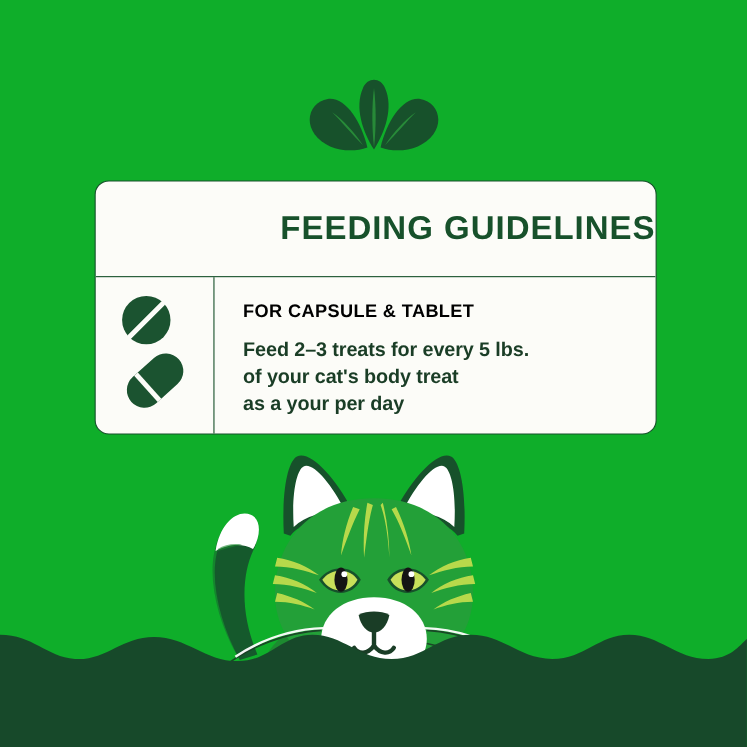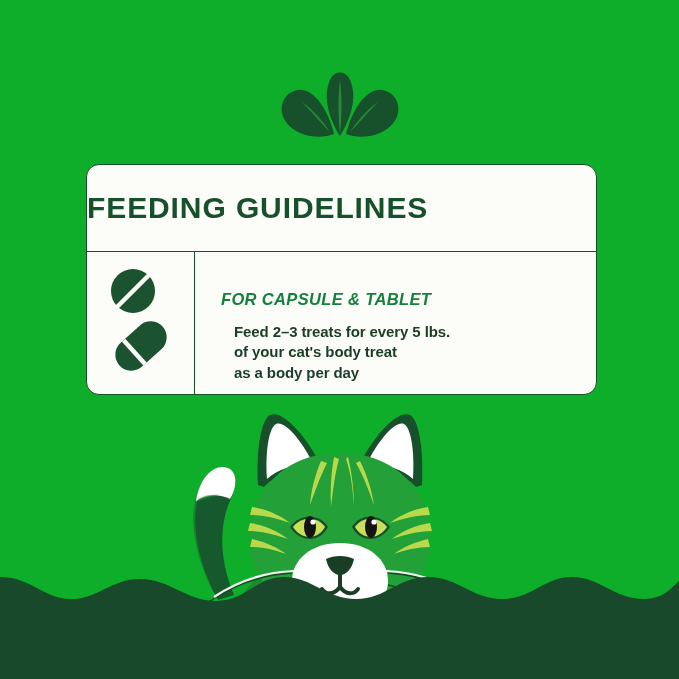--- a/index.html
+++ b/index.html
@@ -42,21 +42,21 @@
     border: 1.6px solid #16502A;
     border-radius: 13px;
     box-sizing: border-box;
     overflow: hidden;
   }
   #card-title-row {
     height: 86px;
     border-bottom: 1.6px solid #16502A;
     display: flex;
     align-items: center;
-    justify-content: flex-start;
+    justify-content: flex-end;
   }
   #card-title {
     color: #17512B;
     font-size: 30px;
     font-weight: bold;
     letter-spacing: 0.9px;
     text-align: center;
     font-family: "Liberation Sans", sans-serif;
   }
   #card-body {
@@ -75,34 +75,33 @@
     top: 14px;
     width: 80px;
     height: 112px;
   }
   #text-cell {
     flex: 1 1 auto;
     padding: 22px 0 0 26px;
     box-sizing: border-box;
   }
   #subhead {
-    color: #15803d;
+    color: #000000;
     font-size: 16.5px;
     font-weight: bold;
     letter-spacing: 0.35px;
-    margin: 16px 0 13px 0;
-    font-style: italic;
+    margin: 0 0 13px 0;
   }
   #instructions {
     color: #1A3D26;
-    font-size: 15px;
+    font-size: 18px;
     font-weight: bold;
     line-height: 1.36;
     letter-spacing: -0.1px;
-    margin: 13px;
+    margin: 0;
   }
   #instructions span {
     display: block;
   }
 
   
   #cat {
     position: absolute;
     left: 140px;
     top: 395px;
@@ -161,21 +160,21 @@
             </g>
           </svg>
         </div>
       </div>
 
       <div id="text-cell">
         <div id="subhead">FOR CAPSULE &amp; TABLET</div>
         <div id="instructions">
           <span>Feed 2–3 treats for every 5 lbs.</span>
           <span>of your cat's body treat</span>
-          <span>as a body per day</span>
+          <span>as a your per day</span>
         </div>
       </div>
 
     </div>
   </div>
 
   <div id="cat">
     <svg width="400" height="230" viewBox="0 0 400 230" xmlns="http://www.w3.org/2000/svg" aria-hidden="true">
 
       <g>

